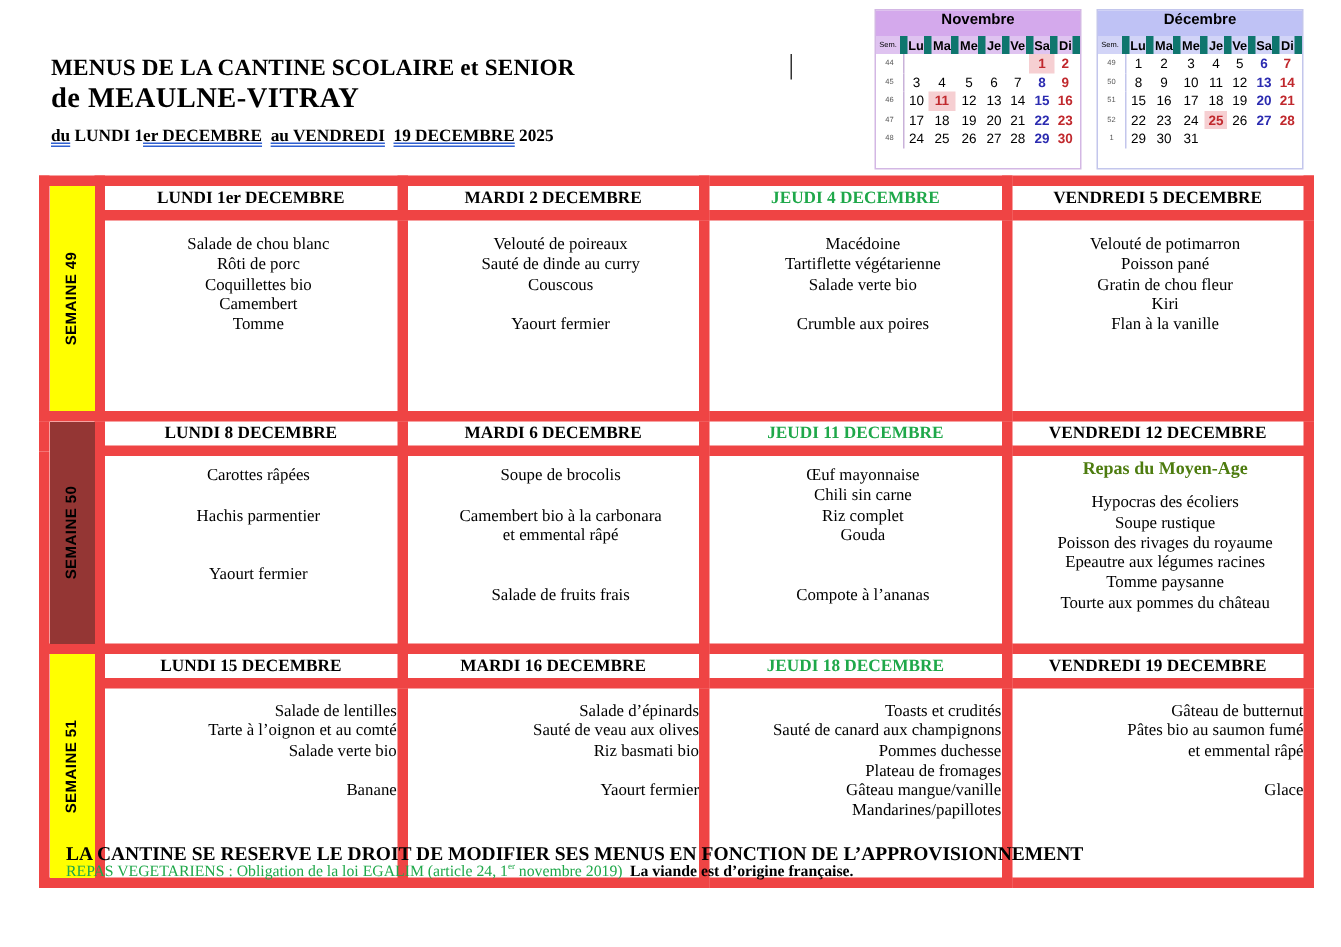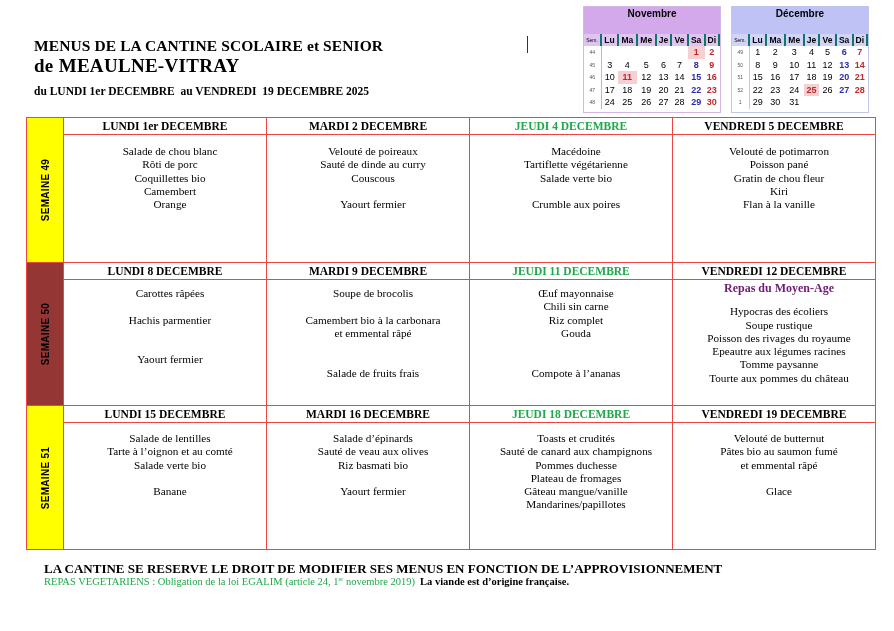--- a/index.html
+++ b/index.html
@@ -4,58 +4,58 @@
   <style>
     html, body { margin: 0; padding: 0; background: #ffffff; }
     body { width: 894px; height: 631px; position: relative; overflow: hidden;
            font-family: "Liberation Serif", serif; color: #000; }
 
     
     .title1 { position: absolute; left: 34px; top: 37px; font-size: 15.5px; font-weight: bold; letter-spacing: 0.1px; }
     .title2 { position: absolute; left: 34px; top: 55px; font-size: 19px; font-weight: bold; letter-spacing: 0.3px; }
     .title2 .u { text-decoration-color: #2f5fd0; text-decoration-style: double; }
     .subtitle { position: absolute; left: 34px; top: 85px; font-size: 11.5px; font-weight: bold; }
-    .subtitle .u { text-decoration-color: #2f5fd0; text-decoration-style: double; }
+    .subtitle .u { text-decoration: underline; text-decoration-color: #2f5fd0; text-decoration-style: double; }
     .cursor-mark { position: absolute; left: 527px; top: 36px; width: 1px; height: 17px; background: #333; }
 
     
     .cal { position: absolute; top: 6px; width: 136px; font-family: "Liberation Sans", sans-serif;
            border: 1px solid #c9b2d9; background: #fff; }
     .cal.nov { left: 583px; height: 105px; border-color: #d3b7e4; }
     .cal.dec { left: 731px; height: 105px; border-color: #c3c6ec; }
-    .cal .month { text-align: center; font-weight: bold; font-size: 10px; height: 27px; line-height: 13px; }
+    .cal .month { text-align: center; font-weight: bold; font-size: 10px; height: 17px; line-height: 13px; }
     .cal.nov .month { background: #d4a9ec; }
     .cal.dec .month { background: #bfc2f5; }
     .cal table { border-collapse: collapse; width: 100%; }
-    .cal th { font-size: 8.5px; font-weight: bold; height: 12px; padding: 0; border-right: 2px solid #0f766e; }
+    .cal th { font-size: 8.5px; font-weight: bold; height: 12px; padding: 0; border-right: 5px solid #0f766e; }
     .cal.nov th { background: #dfc3f0; }
     .cal.dec th { background: #d2d4f7; }
     .cal th.sem { font-size: 5px; font-weight: normal; width: 16px; }
     .cal td { font-size: 9px; text-align: center; height: 12.5px; padding: 0; }
     .cal td.sem { font-size: 5px; color: #555; border-right: 1px solid #c9b2d9; }
     .cal.dec td.sem { border-right-color: #c3c6ec; }
     .cal td.sa { color: #2b2bb0; font-weight: bold; }
     .cal td.di { color: #c0282d; font-weight: bold; }
     .cal td.hl { background: #f6cfd2; color: #c0282d; font-weight: bold; }
 
     
     .menu { position: absolute; left: 26px; top: 117px; width: 850px; border-collapse: collapse; table-layout: fixed; }
-    .menu td { border: 1px solid #ef4444; padding: 0; vertical-align: top; text-align: center; }
+    .menu td { border: 7px solid #ef4444; padding: 0; vertical-align: top; text-align: center; }
     .menu col.week { width: 37px; }
     .week-cell { position: relative; }
     .week-label { position: absolute; left: 50%; top: 50%; transform: translate(-50%, -50%) rotate(-90deg);
                   font-family: "Liberation Sans", sans-serif; font-size: 10px; font-weight: bold; white-space: nowrap; letter-spacing: 0.3px; }
     .day-head { font-size: 11.5px; font-weight: bold; height: 16px; line-height: 16px; }
     .day-head.green { color: #1fa84a; margin-top: 36px; }
     .day-body { font-size: 11.2px; line-height: 13.3px; height: 126px; padding-top: 10px; box-sizing: border-box; padding-left: 10px; }
     .day-body .dish { display: block; min-height: 13.3px; }
-    .day-body .special { color: #701a75; font-weight: bold; font-size: 12px; display: block; margin-bottom: 10px; margin-top: -5px; }
+    .day-body .special { color: #4d7c0f; font-weight: bold; font-size: 12px; display: block; margin-bottom: 10px; margin-top: -5px; }
     .row1 .day-body { height: 127px; }
     .row2 .day-body { height: 125px; padding-top: 7px; }
-    .row3 .day-body { height: 126px; padding-top: 9px; }
+    .row3 .day-body { height: 126px; padding-top: 9px; text-align: right; }
 
     
     .foot1 { position: absolute; left: 44px; top: 561px; font-size: 13px; font-weight: bold; }
     .foot2 { position: absolute; left: 44px; top: 575px; font-size: 10.5px; }
     .foot2 .green { color: #1fa84a; }
     .foot2 .meat { font-weight: bold; margin-left: 5px; }
     sup { font-size: 6px; }
   </style>
 </head>
 <body>
@@ -223,21 +223,21 @@
         <td class="day-head green">JEUDI  4  DECEMBRE</td>
         <td class="day-head">VENDREDI  5  DECEMBRE</td>
       </tr>
       <tr class="row1">
         <td>
           <div class="day-body">
             <span class="dish">Salade de chou blanc</span>
             <span class="dish">Rôti de porc</span>
             <span class="dish">Coquillettes bio</span>
             <span class="dish">Camembert</span>
-            <span class="dish">Orange</span>
+            <span class="dish">Tomme</span>
           </div>
         </td>
         <td>
           <div class="day-body">
             <span class="dish">Velouté de poireaux</span>
             <span class="dish">Sauté de dinde au curry</span>
             <span class="dish">Couscous</span>
             <span class="dish"></span>
             <span class="dish">Yaourt fermier</span>
           </div>
@@ -259,21 +259,21 @@
             <span class="dish">Kiri</span>
             <span class="dish">Flan à la vanille</span>
           </div>
         </td>
       </tr>
       <tr class="row2">
         <td rowspan="2" class="week-cell" style="background: rgb(148, 54, 52);">
           <div class="week-label">SEMAINE  50</div>
         </td>
         <td class="day-head">LUNDI  8  DECEMBRE</td>
-        <td class="day-head">MARDI  9  DECEMBRE</td>
+        <td class="day-head">MARDI  6  DECEMBRE</td>
         <td class="day-head green">JEUDI  11  DECEMBRE</td>
         <td class="day-head">VENDREDI  12  DECEMBRE</td>
       </tr>
       <tr class="row2">
         <td>
           <div class="day-body">
             <span class="dish">Carottes râpées</span>
             <span class="dish"></span>
             <span class="dish">Hachis parmentier</span>
             <span class="dish"></span>
@@ -348,21 +348,21 @@
             <span class="dish">Toasts et crudités</span>
             <span class="dish">Sauté de canard aux champignons</span>
             <span class="dish">Pommes duchesse</span>
             <span class="dish">Plateau de fromages</span>
             <span class="dish">Gâteau mangue/vanille</span>
             <span class="dish">Mandarines/papillotes</span>
           </div>
         </td>
         <td>
           <div class="day-body">
-            <span class="dish">Velouté de butternut</span>
+            <span class="dish">Gâteau de butternut</span>
             <span class="dish">Pâtes bio au saumon fumé</span>
             <span class="dish">et emmental râpé</span>
             <span class="dish"></span>
             <span class="dish">Glace</span>
           </div>
         </td>
       </tr>
     </tbody>
 </table>
 

